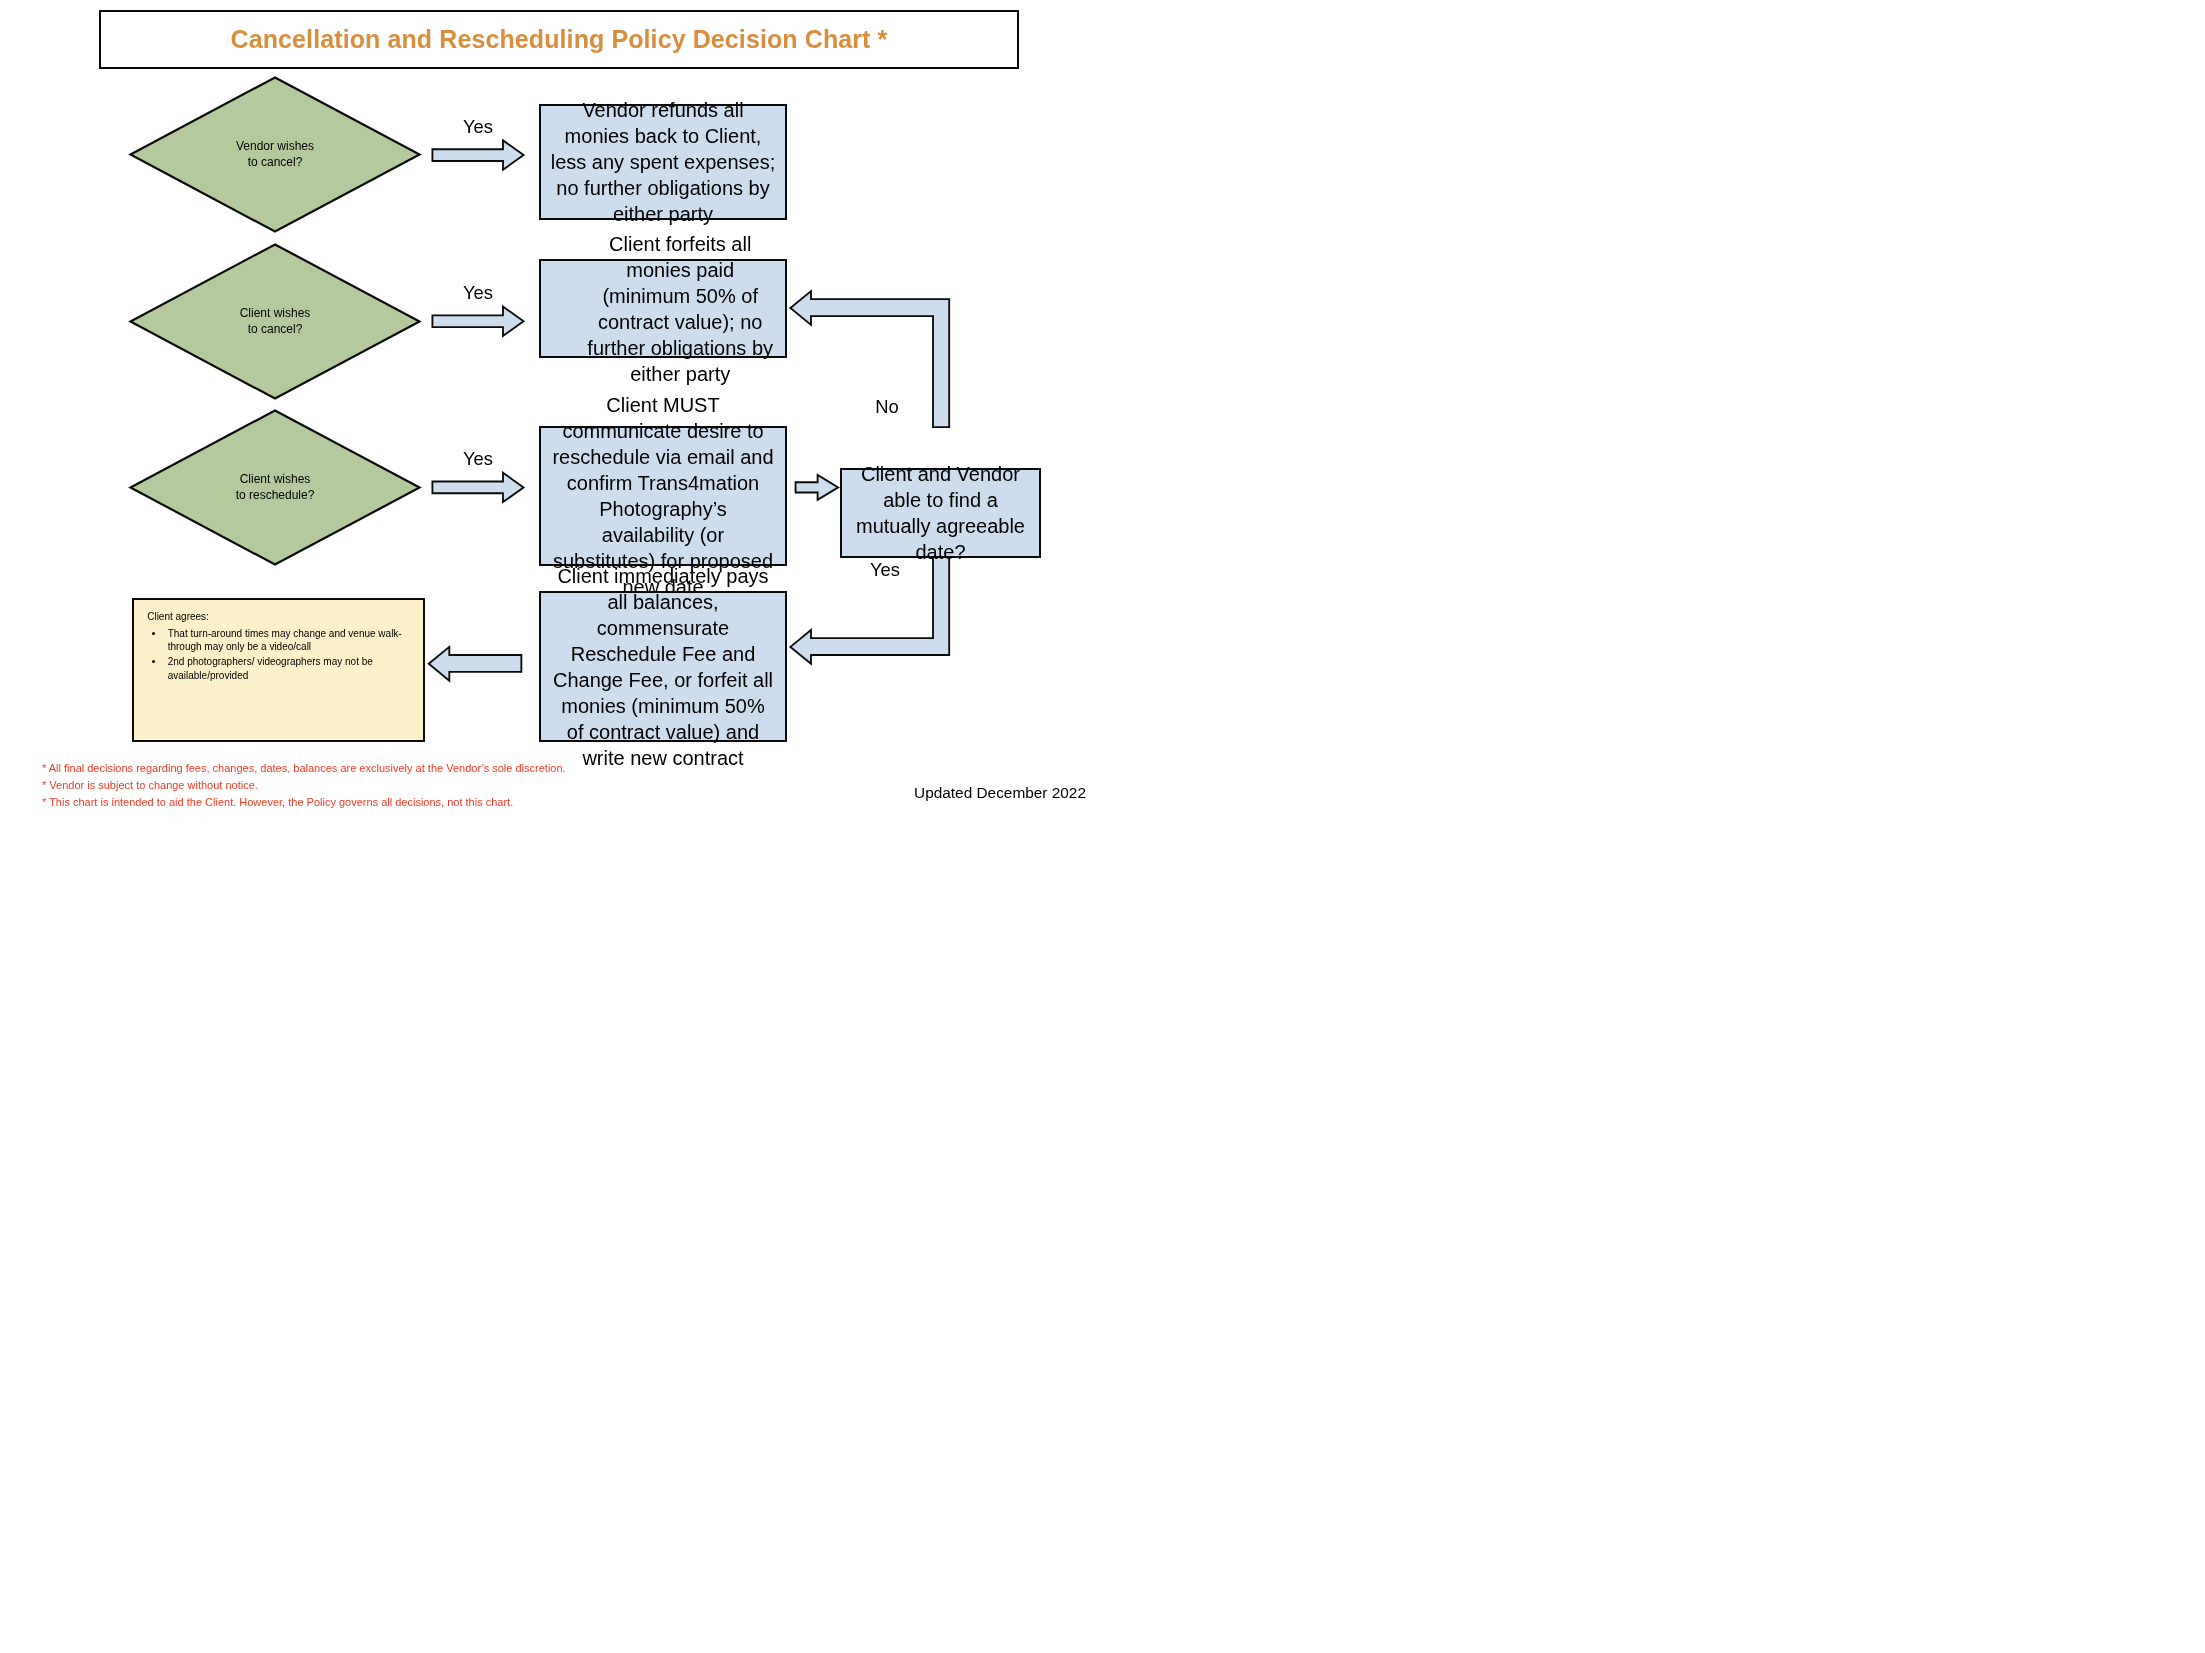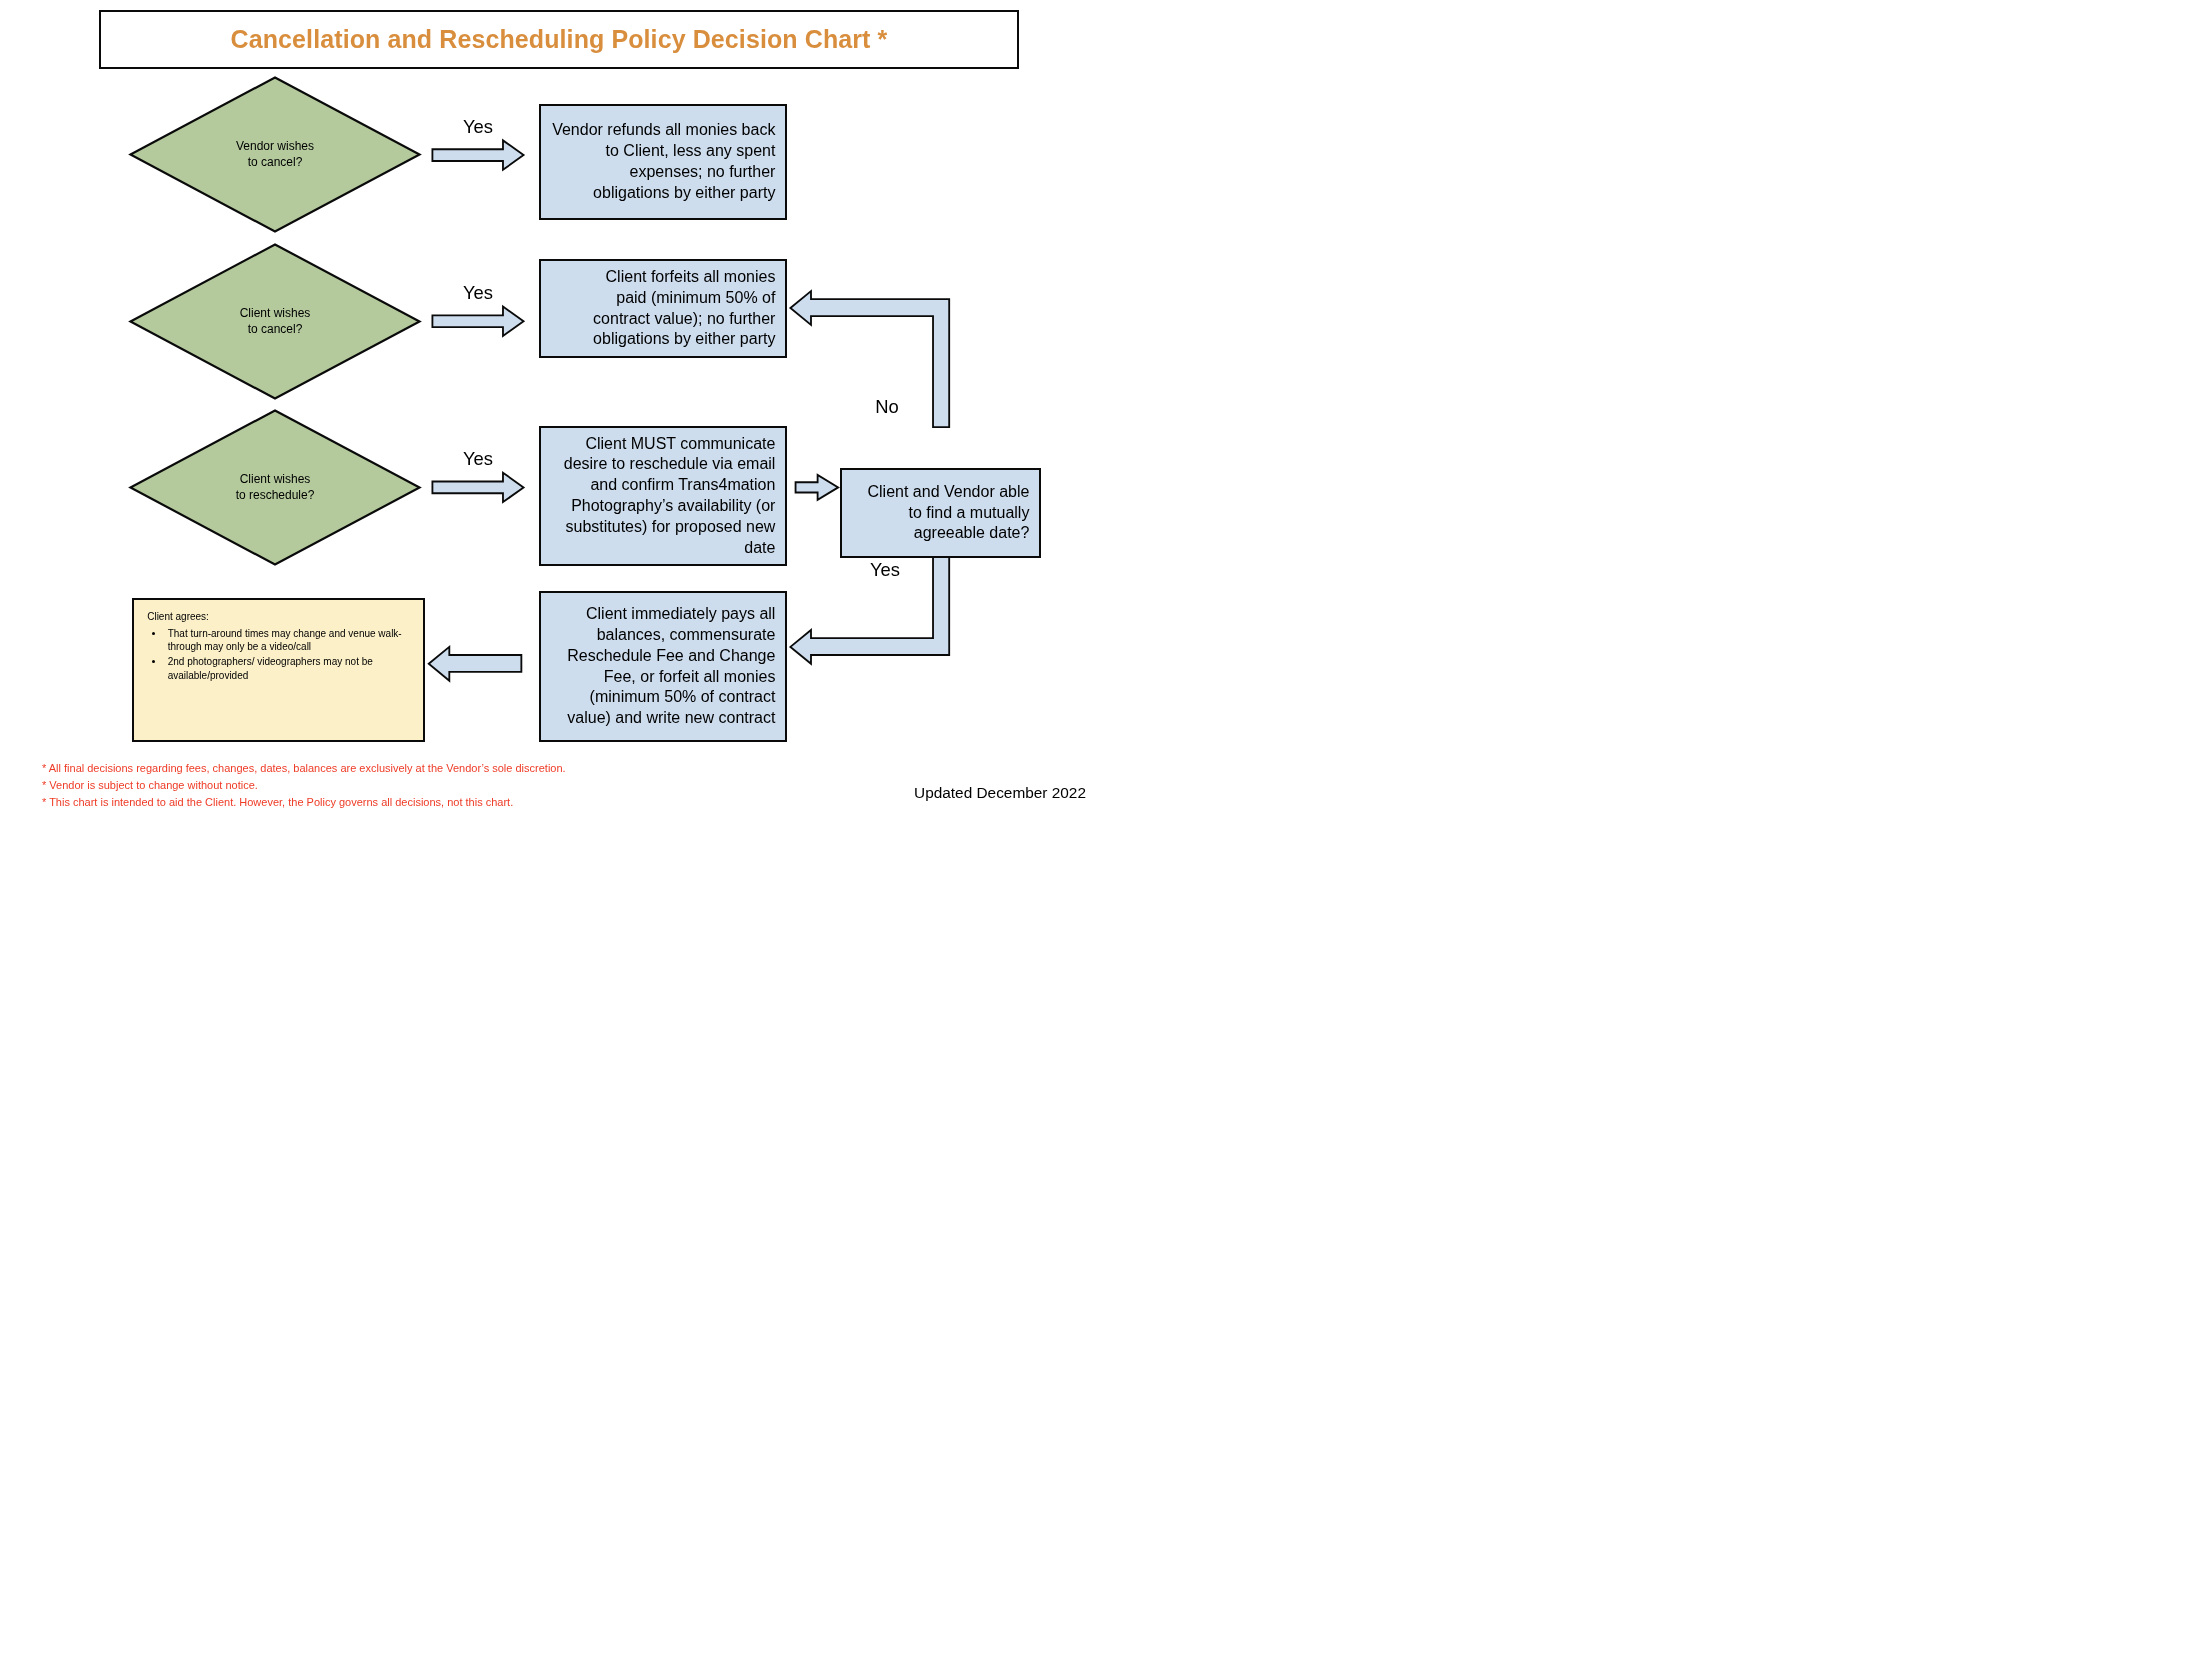--- a/index.html
+++ b/index.html
@@ -24,21 +24,21 @@
   .diamond svg{position:absolute;left:0;top:0;}
   .diamond .dtext{
     position:absolute;inset:0;display:flex;align-items:center;justify-content:center;
     text-align:center;font-size:12px;line-height:1.3;
   }
 
   .bluebox{
     position:absolute;left:539px;width:248px;box-sizing:border-box;
     background:var(--blue);border:2.2px solid var(--ink);
     display:flex;align-items:center;justify-content:center;
-    text-align:right;font-size:16px;line-height:1.3;padding:4.4px 9.6px;
+    text-align:center;font-size:20px;line-height:1.3;padding:4.4px 9.6px;
   }
   #box-right{left:840px;width:201px;margin-top:25px;}
 
   .yellowbox{
     position:absolute;left:132px;top:598px;width:293px;height:144px;box-sizing:border-box;
     background:var(--yellow);border:2.2px solid var(--ink);
     font-size:10px;line-height:1.35;padding:10.3px 11.8px 5.9px 13.2px;
   }
   .yellowbox ul{margin:2.9px 0 0 0;padding-left:17.6px;}
   .yellowbox li{margin:0 0 1.5px 0;padding-left:2.9px;}

